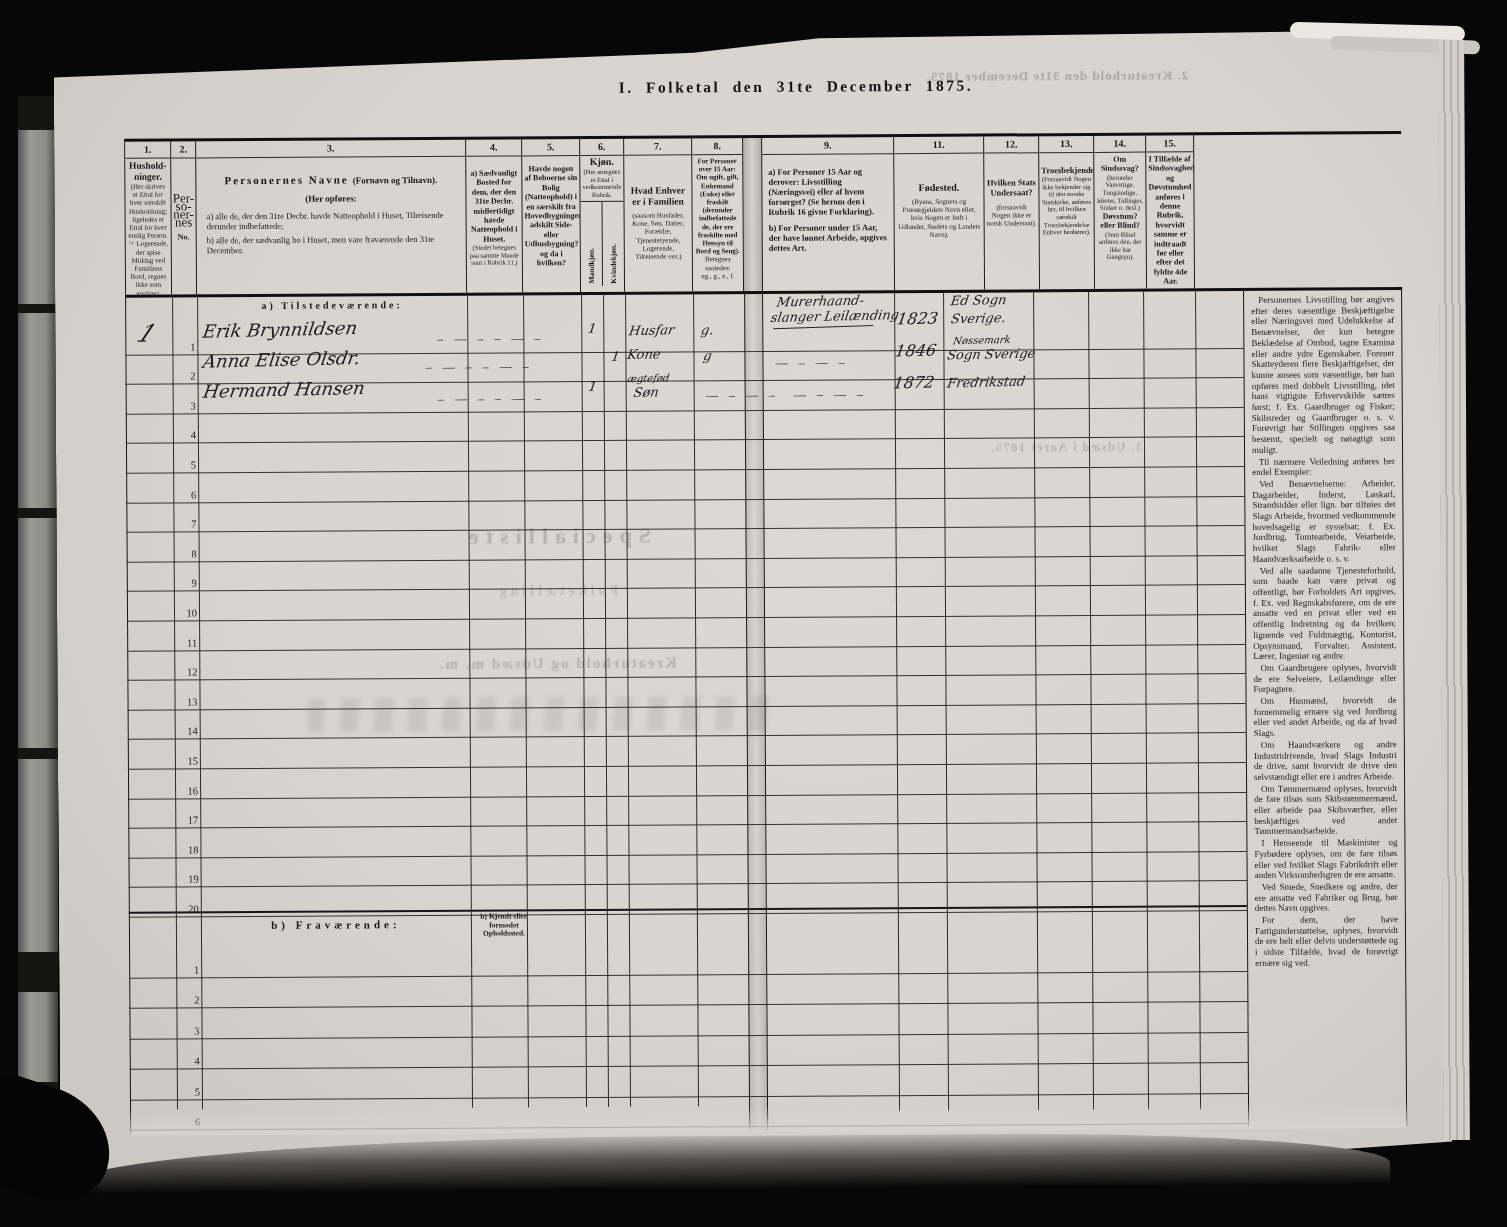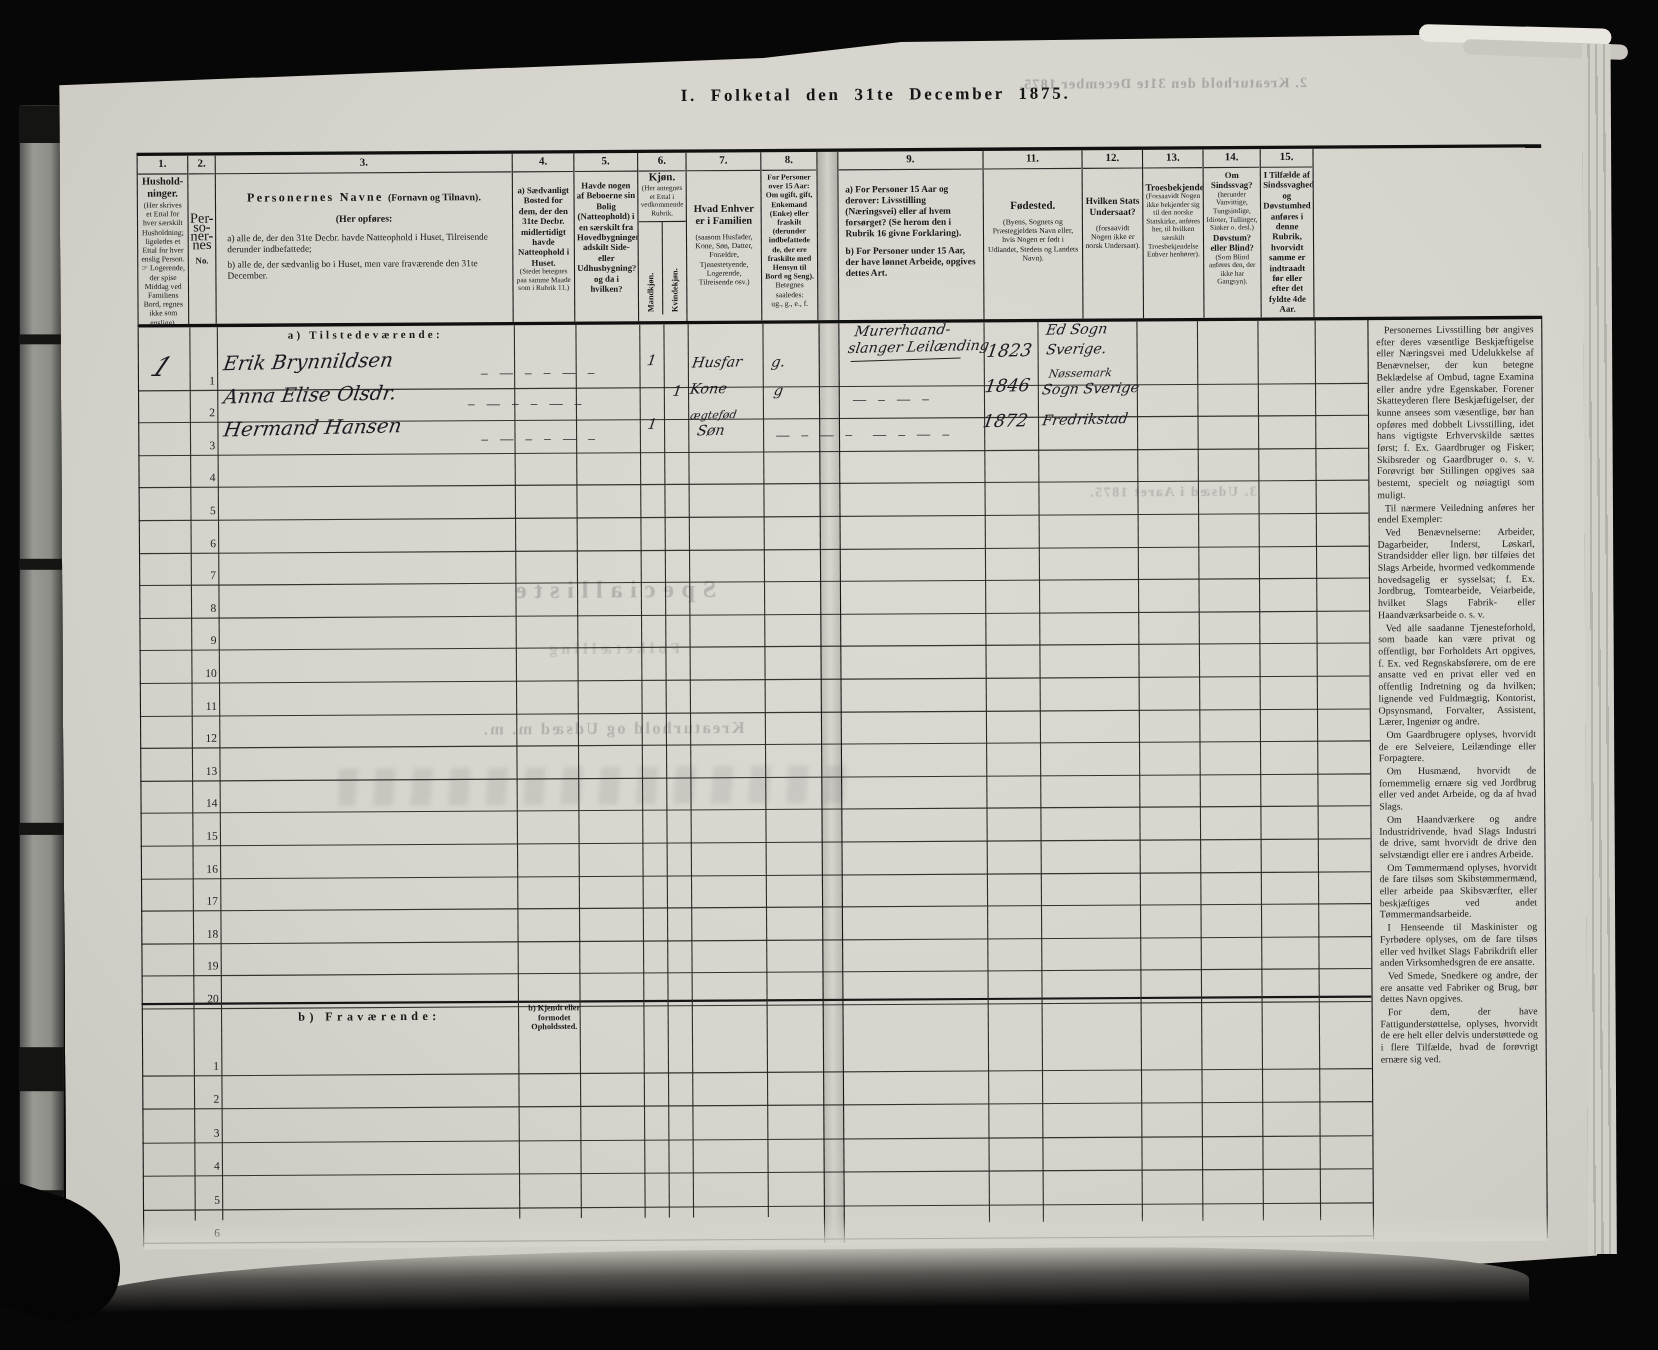--- a/index.html
+++ b/index.html
@@ -385,21 +385,21 @@
             <p>Personernes Livsstilling bør angives efter deres væsentlige Beskjæftigelse eller Næringsvei med Udelukkelse af Benævnelser, der kun betegne Beklædelse af Ombud, tagne Examina eller andre ydre Egenskaber. Forener Skatteyderen flere Beskjæftigelser, der kunne ansees som væsentlige, bør han opføres med dobbelt Livsstilling, idet hans vigtigste Erhvervskilde sættes først; f. Ex. Gaardbruger og Fisker; Skibsreder og Gaardbruger o. s. v. Forøvrigt bør Stillingen opgives saa bestemt, specielt og nøiagtigt som muligt.</p>
             <p>Til nærmere Veiledning anføres her endel Exempler:</p>
             <p>Ved Benævnelserne: Arbeider, Dagarbeider, Inderst, Løskarl, Strandsidder eller lign. bør tilføies det Slags Arbeide, hvormed vedkommende hovedsagelig er sysselsat; f. Ex. Jordbrug, Tomtearbeide, Veiarbeide, hvilket Slags Fabrik- eller Haandværksarbeide o. s. v.</p>
             <p>Ved alle saadanne Tjenesteforhold, som baade kan være privat og offentligt, bør Forholdets Art opgives, f. Ex. ved Regnskabsførere, om de ere ansatte ved en privat eller ved en offentlig Indretning og da hvilken; lignende ved Fuldmægtig, Kontorist, Opsynsmand, Forvalter, Assistent, Lærer, Ingeniør og andre.</p>
             <p>Om Gaardbrugere oplyses, hvorvidt de ere Selveiere, Leilændinge eller Forpagtere.</p>
             <p>Om Husmænd, hvorvidt de fornemmelig ernære sig ved Jordbrug eller ved andet Arbeide, og da af hvad Slags.</p>
             <p>Om Haandværkere og andre Industridrivende, hvad Slags Industri de drive, samt hvorvidt de drive den selvstændigt eller ere i andres Arbeide.</p>
             <p>Om Tømmermænd oplyses, hvorvidt de fare tilsøs som Skibstømmermænd, eller arbeide paa Skibsværfter, eller beskjæftiges ved andet Tømmermandsarbeide.</p>
             <p>I Henseende til Maskinister og Fyrbødere oplyses, om de fare tilsøs eller ved hvilket Slags Fabrikdrift eller anden Virksomhedsgren de ere ansatte.</p>
             <p>Ved Smede, Snedkere og andre, der ere ansatte ved Fabriker og Brug, bør dettes Navn opgives.</p>
-            <p>For dem, der have Fattigunderstøttelse, oplyses, hvorvidt de ere helt eller delvis understøttede og i flere Tilfælde, hvad de forøvrigt ernære sig ved.</p>
+            <p>For dem, der have Fattigunderstøttelse, oplyses, hvorvidt de ere helt eller delvis understøttede og i sidste Tilfælde, hvad de forøvrigt ernære sig ved.</p>
           </div>
 
         <span class="hw" style="left:14px;top:22px;font-size:24px;transform:skewX(-26deg)">1</span>
         <span class="hw hwname" style="left:78px;top:22px">Erik Brynnildsen</span>
         <span class="dashes" style="left:312px;top:36px">– — – – — –</span>
         <span class="hw hwsm" style="left:463px;top:26px">1</span>
         <span class="hw hwsm" style="left:504px;top:28px">Husfar</span>
         <span class="hw hwsm" style="left:576px;top:28px">g.</span>
         <span class="hw hwsm" style="left:652px;top:0px">Murerhaand-</span>
         <span class="hw hwsm" style="left:646px;top:15px">slanger Leilænding</span>

